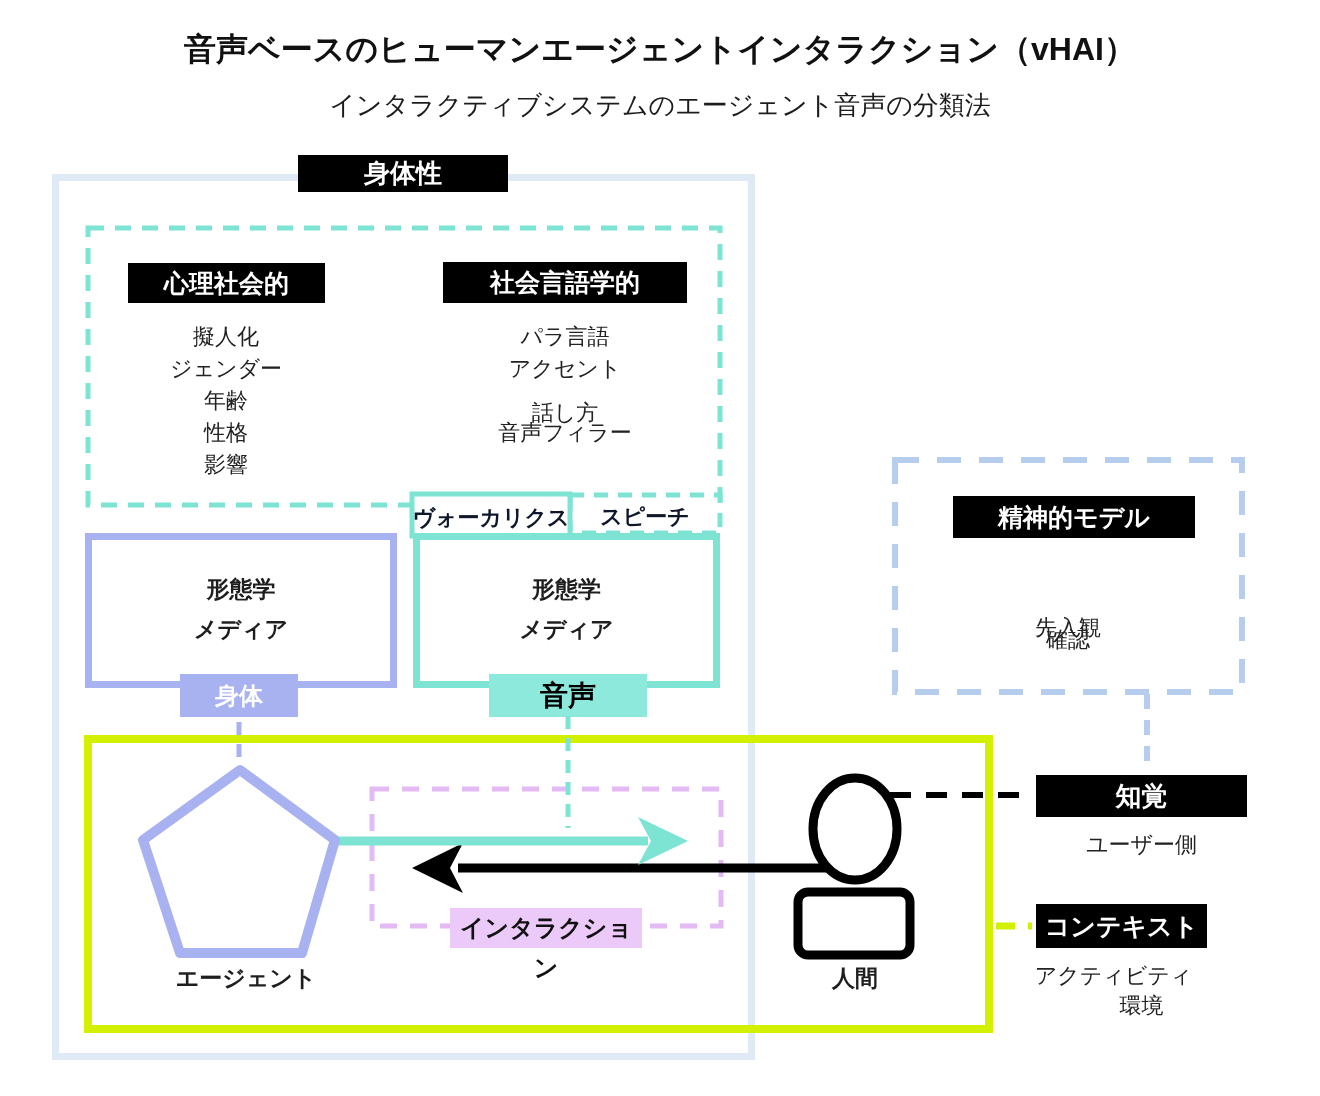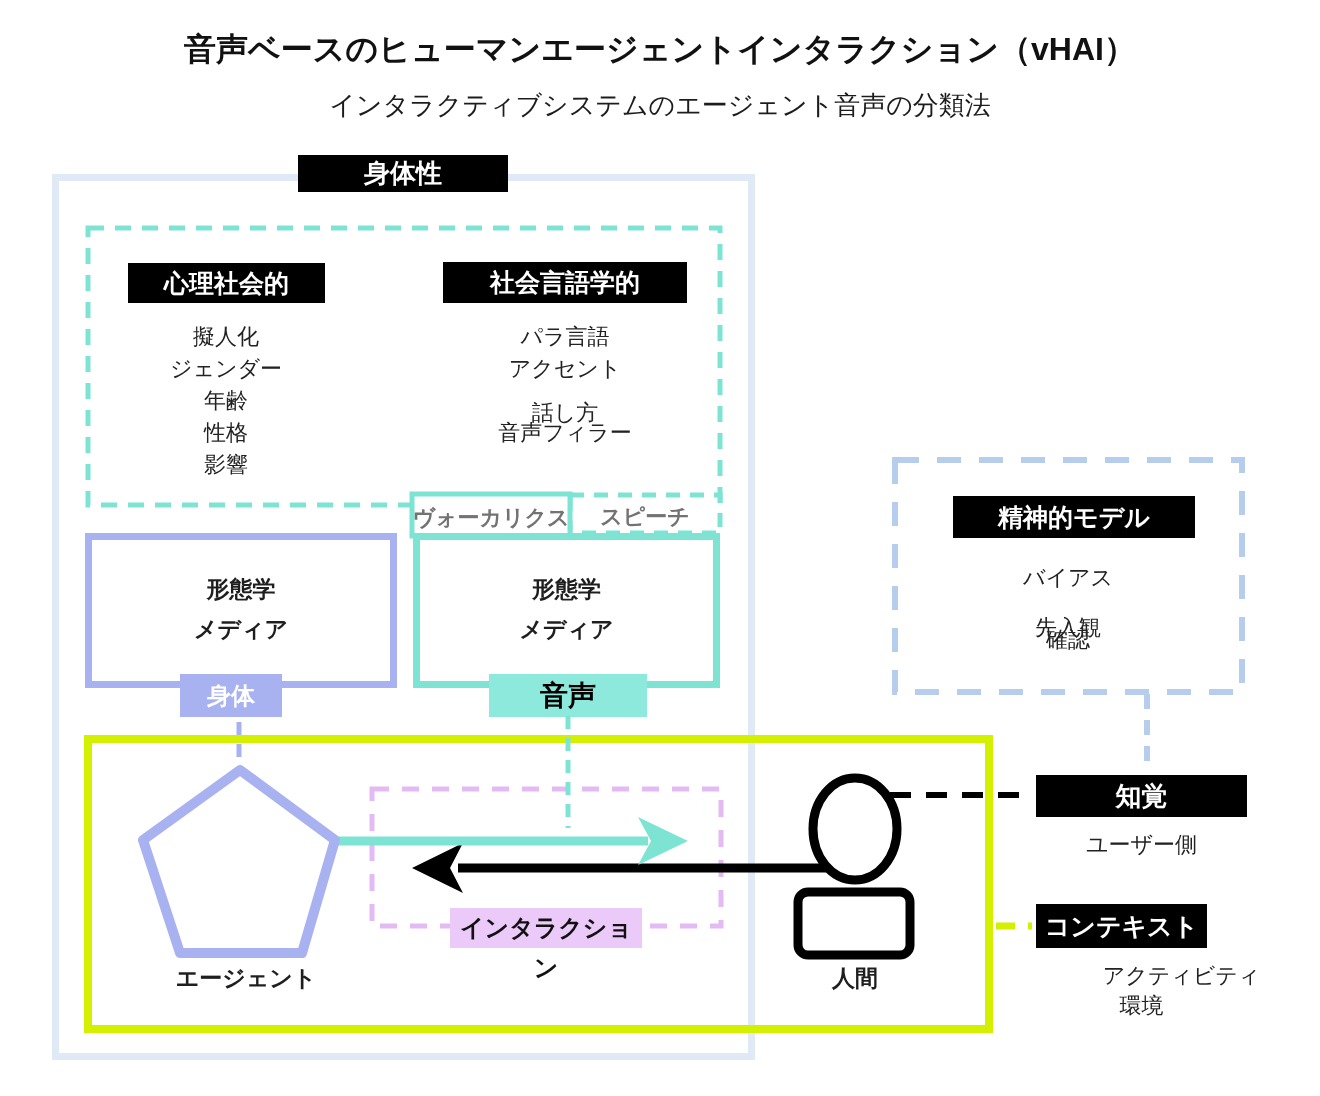--- a/index.html
+++ b/index.html
@@ -20,25 +20,25 @@
   .purple-box{left:85px;top:533px;width:312px;height:155px;border:7px solid #a9b2f0;box-sizing:border-box;}
   .teal-box{left:413px;top:533px;width:307px;height:155px;border:7px solid #7de4d3;box-sizing:border-box;}
   .embodiment{left:298px;top:155px;width:210px;height:37px;font-size:26px;}
   .psy-label{left:128px;top:263px;width:197px;height:40px;font-size:25px;}
   .soc-label{left:443px;top:262px;width:244px;height:41px;font-size:25px;}
   .mental-label{left:953px;top:496px;width:242px;height:42px;font-size:25px;}
   .perc-label{left:1036px;top:775px;width:211px;height:42px;font-size:26px;}
   .ctx-label{left:1036px;top:904px;width:171px;height:44px;font-size:25px;}
   .item{font-size:22px;font-weight:400;color:#222;line-height:32px;}
   .morph{font-size:23px;font-weight:600;color:#1e1e1e;line-height:30px;}
-  .tag-body{left:180px;top:674px;width:102px;height:43px;background:#a9b2f0;color:#fff;
+  .tag-body{left:180px;top:674px;width:118px;height:43px;background:#a9b2f0;color:#fff;
     font-size:24px;font-weight:bold;line-height:43px;}
   .tag-voice{left:489px;top:674px;width:158px;height:43px;background:#8ce9dc;color:#000;
     font-size:28px;font-weight:bold;line-height:43px;}
-  .tab-text{font-size:22px;font-weight:bold;color:#737373;}
+  .tab-text{font-size:22px;font-weight:bold;color:#0f172a;}
   .interaction{left:450px;top:908px;width:192px;height:40px;background:#ebc9f8;color:#111;
     font-size:24px;font-weight:600;line-height:40px;}
   .figure-label{font-size:23px;font-weight:600;color:#1e1e1e;line-height:30px;}
   svg.layer{position:absolute;left:0;top:0;pointer-events:none;}
   .z1{z-index:1;} .z2{z-index:2;position:absolute;} .z3{z-index:3;}
 </style>
 </head>
 <body>
 
 <div id="canvas">
@@ -81,31 +81,30 @@
   <div class="abs tab-text ctr z2" style="left:570px;top:502px;width:150px;">スピーチ</div>
 
   <div class="abs morph ctr z2" style="left:85px;top:574px;width:312px;">形態学</div>
   <div class="abs morph ctr z2" style="left:85px;top:614px;width:312px;">メディア</div>
   <div class="abs morph ctr z2" style="left:413px;top:574px;width:307px;">形態学</div>
   <div class="abs morph ctr z2" style="left:413px;top:614px;width:307px;">メディア</div>
 
   <div class="abs ctr tag-body z2">身体</div>
   <div class="abs ctr tag-voice z2">音声</div>
 
-  <div class="abs item ctr z2" style="left:948px;top:562px;width:240px;">バイアス</div>
   <div class="abs item ctr z2" style="left:948px;top:593px;width:240px;margin-top:19px;">先入観</div>
   <div class="abs item ctr z2" style="left:948px;top:624px;width:240px;">確認</div>
 
   <div class="abs figure-label ctr z2" style="left:146px;top:963px;width:200px;">エージェント</div>
 
   <div class="abs ctr interaction z2">インタラクション</div>
   <div class="abs figure-label ctr z2" style="left:775px;top:963px;width:160px;">人間</div>
 
   <div class="abs item ctr z2" style="left:1036px;top:829px;width:211px;">ユーザー側</div>
-  <div class="abs item ctr z2" style="left:1076px;top:960px;width:211px;">アクティビティ</div>
+  <div class="abs item ctr z2" style="left:1008px;top:960px;width:211px;">アクティビティ</div>
   <div class="abs item ctr z2" style="left:1036px;top:990px;width:211px;">環境</div>
 
   <svg class="layer z3" width="1320" height="1096">
 
     <path d="M239,722 L239,766" stroke="#a9b2f0" stroke-width="5" stroke-dasharray="13 9" fill="none"></path>
     <path d="M568,716 L568,828" stroke="#7de4d3" stroke-width="5" stroke-dasharray="13 9" fill="none"></path>
     <path d="M1147,694 L1147,766" stroke="#b7cdee" stroke-width="6" stroke-dasharray="15 11" fill="none"></path>
     <path d="M890,795 L1032,795" stroke="#000000" stroke-width="6" stroke-dasharray="21 15" fill="none"></path>
     <path d="M996,926 L1032,926" stroke="#d2f000" stroke-width="7" stroke-dasharray="19 13" fill="none"></path>
 

